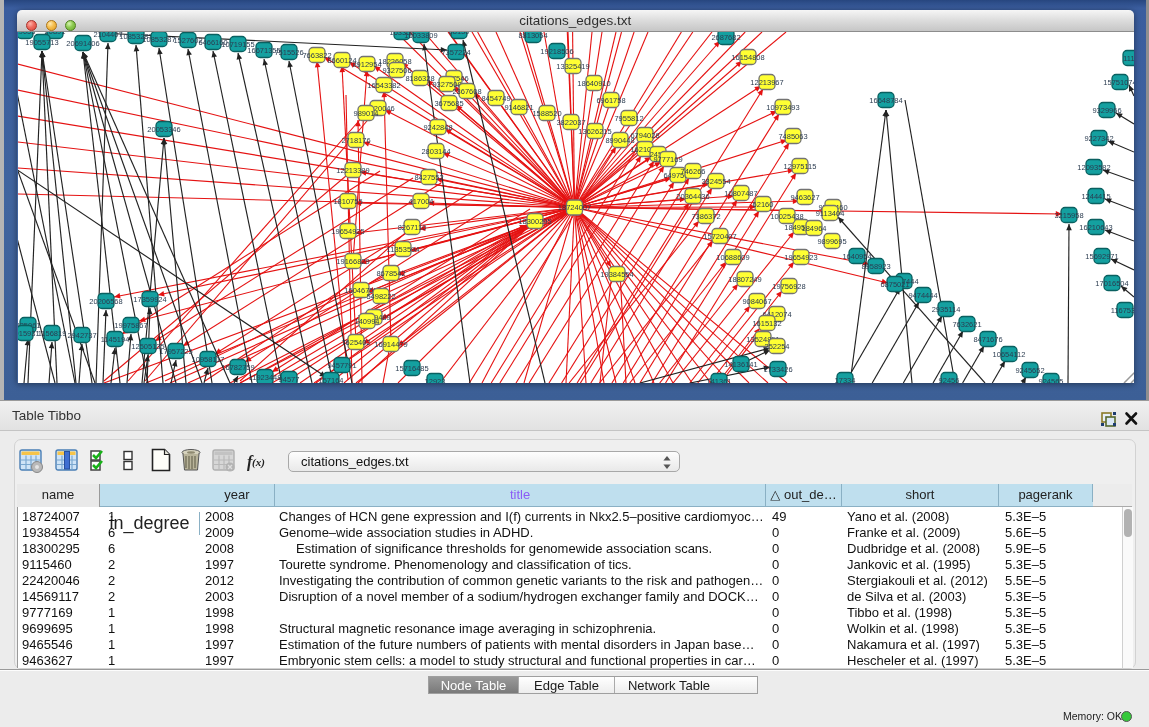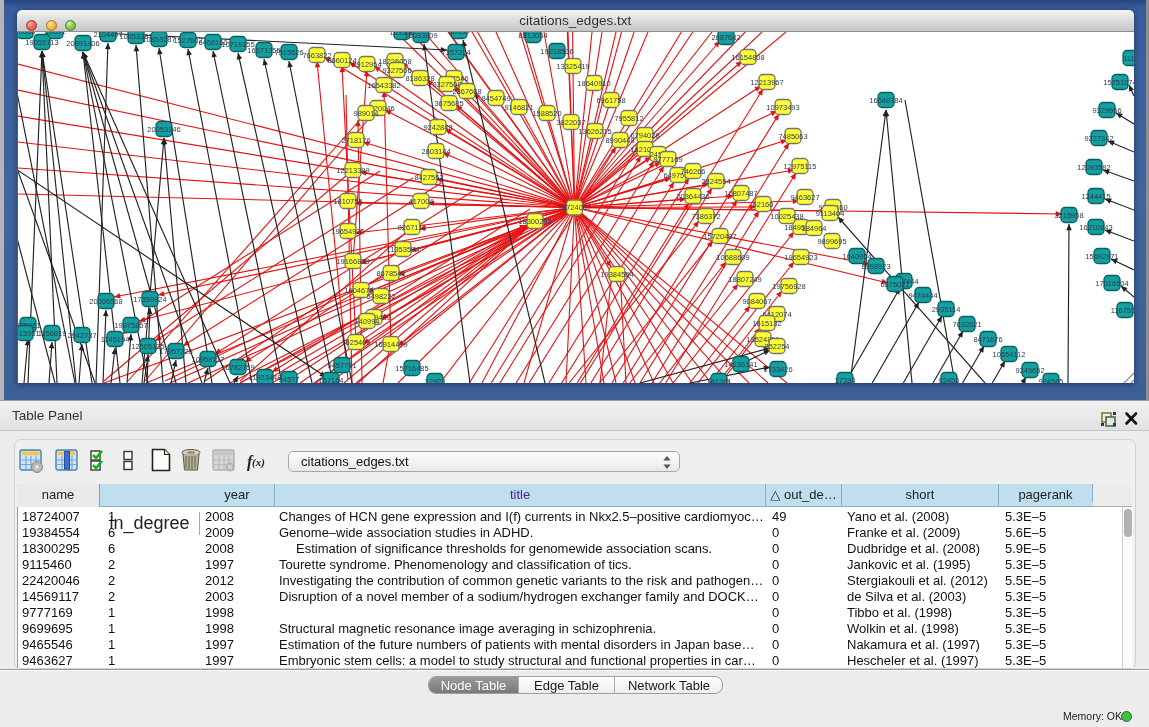--- a/index.html
+++ b/index.html
@@ -955,21 +955,21 @@
           <text x="535.0" y="223.5" font-size="7.5" font-family="Liberation Sans, sans-serif" fill="#2b3c50" text-anchor="middle">18300295</text>
         </g>
         <path d="M1145 362 L1124 383 M1145 369 L1131 383 M1145 376 L1138 383" stroke="#999" stroke-width="1.5" fill="none"></path>
       </svg>
  </div>
 </div>
 
 <div class="abs" style="left:0;top:400px;width:1149px;height:327px;background:#ececec"></div>
 <div class="abs" style="left:0;top:400px;width:1149px;height:1px;background:#9a9a9a"></div>
 <div class="abs" style="left:0;top:401px;width:1149px;height:30px;background:linear-gradient(#f0f0f0,#e2e2e2);border-bottom:1px solid #c4c4c4">
- <div class="abs" style="left:12px;top:7px;font-size:13.5px;color:#333">Table Panel</div>
+ <div class="abs" style="left:12px;top:7px;font-size:13.5px;color:#333">Table Tibbo</div>
 
  <svg class="abs" style="left:1101px;top:10px" width="16" height="16">
   <rect x="1" y="2" width="9" height="9" fill="#e8f0fa" stroke="#8a7a28" stroke-width="1.6"></rect>
   <rect x="5" y="6" width="9" height="9" fill="#dbe8f6" stroke="#56682e" stroke-width="1.6"></rect>
   <rect x="12" y="1" width="3" height="3" fill="#1d3c6e"></rect>
       <rect x="0" y="12" width="3" height="3" fill="#1d3c6e"></rect>
   <rect x="12" y="12" width="3" height="3" fill="#1d3c6e"></rect>
  </svg>
  <svg class="abs" style="left:1124px;top:10px" width="15" height="15">
       <path d="M2.5 2.5L12 12.5M12 2.5L2.5 12.5" stroke="#111" stroke-width="2.6" stroke-linecap="round"></path>
@@ -1039,21 +1039,21 @@
     </svg>
 </div>
 
 <div class="abs" style="left:17px;top:484px;width:1115px;height:184px;background:#fff;border-left:1px solid #9a9a9a;border-top:1px solid #9a9a9a">
 </div>
 
 <div class="abs" style="left:17px;top:484px;width:1076px;height:23px;background:#bfdfee;border-bottom:1px solid #8ab0c4"></div>
 <div class="abs hcell" style="left:17px;top:484px;width:83px;height:23px;background:#e9e9e9;border-right:1px solid #9a9a9a;text-align:center;font-size:13px;line-height:22px;color:#222">name</div>
 <div class="abs" style="left:100px;top:512px;width:100px;height:23px;border-right:1px solid #8ab0c4;text-align:center;font-size:18px;line-height:22px;color:#222">in_degree</div>
 <div class="abs" style="left:200px;top:484px;width:75px;height:23px;border-right:1px solid #8ab0c4;text-align:center;font-size:13px;line-height:22px;color:#222">year</div>
-<div class="abs" style="left:275px;top:484px;width:491px;height:23px;border-right:1px solid #8ab0c4;text-align:center;font-size:13px;line-height:22px;color:#4c1d95">title</div>
+<div class="abs" style="left:275px;top:484px;width:491px;height:23px;border-right:1px solid #8ab0c4;text-align:center;font-size:13px;line-height:22px;color:#8b5cf6">title</div>
 <div class="abs" style="left:766px;top:484px;width:76px;height:23px;border-right:1px solid #8ab0c4;text-align:center;font-size:13px;line-height:22px;color:#222">△ out_de…</div>
 <div class="abs" style="left:842px;top:484px;width:157px;height:23px;border-right:1px solid #8ab0c4;text-align:center;font-size:13px;line-height:22px;color:#222">short</div>
 <div class="abs" style="left:999px;top:484px;width:94px;height:18px;border-right:1px solid #8ab0c4;text-align:center;font-size:13px;line-height:22px;color:#222">pagerank</div>
 <div class="abs" style="left:1093px;top:484px;width:39px;height:23px;background:#ececec;border-bottom:1px solid #aaa"></div>
 
 <style>
 .trow{position:absolute;left:0;width:1122px;height:16px;font-size:13px;color:#111}
 .trow span{position:absolute;top:1px;white-space:nowrap}
 </style>
 <div class="trow" style="top:508px">
@@ -1145,19 +1145,19 @@
     <span style="left:847px">Hescheler et al. (1997)</span>
     <span style="left:1005px">5.3E–5</span>
   </div>
 
 <div class="abs" style="left:1122px;top:507px;width:11px;height:161px;background:#fafafa;border-left:1px solid #d0d0d0"></div>
 <div class="abs" style="left:1123.5px;top:509px;width:8px;height:28px;border-radius:4px;background:#b2b2b2"></div>
 
 <div class="abs" style="left:0;top:669px;width:1149px;height:1px;background:#9a9a9a"></div>
 <div class="abs" style="left:0;top:670px;width:1149px;height:1px;background:#fdfdfd"></div>
 
-<div class="abs" style="left:428px;top:676px;width:295px;height:18px;border:1px solid #9f9f9f;border-radius:8px;background:linear-gradient(#fff,#ededed);overflow:hidden">
+<div class="abs" style="left:428px;top:676px;width:330px;height:18px;border:1px solid #9f9f9f;border-radius:0;background:linear-gradient(#fff,#ededed);overflow:hidden">
  <div class="abs" style="left:0;top:0;width:89px;height:18px;background:linear-gradient(#9a9a9a,#757575);color:#fff;text-align:center;font-size:13px;line-height:17px">Node Table</div>
  <div class="abs" style="left:89px;top:0;width:96px;height:18px;border-left:1px solid #aaa;color:#1a1a1a;text-align:center;font-size:13px;line-height:17px">Edge Table</div>
  <div class="abs" style="left:185px;top:0;width:109px;height:18px;border-left:1px solid #aaa;color:#1a1a1a;text-align:center;font-size:13px;line-height:17px">Network Table</div>
 </div>
 
 <div class="abs" style="left:1063px;top:710px;font-size:10.5px;color:#222">Memory: OK</div>
 <div class="abs" style="left:1121px;top:711px;width:11px;height:11px;border-radius:50%;background:#35c93a;border:1px solid #555"></div>
 </body></html>

